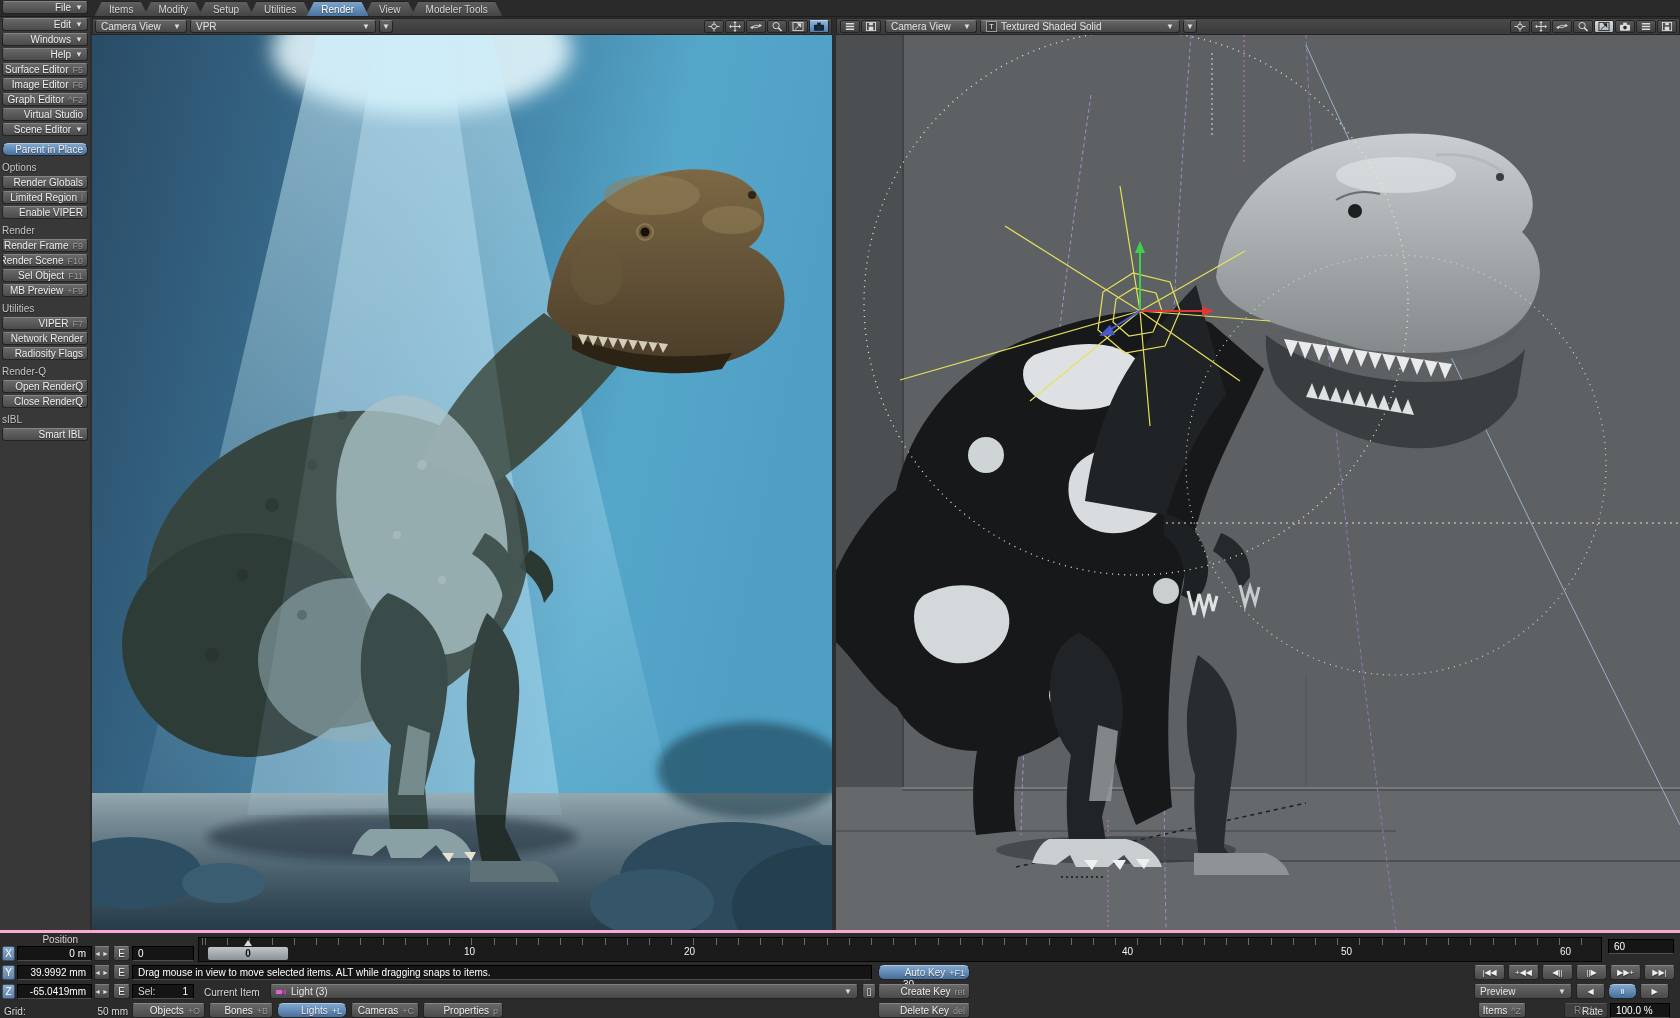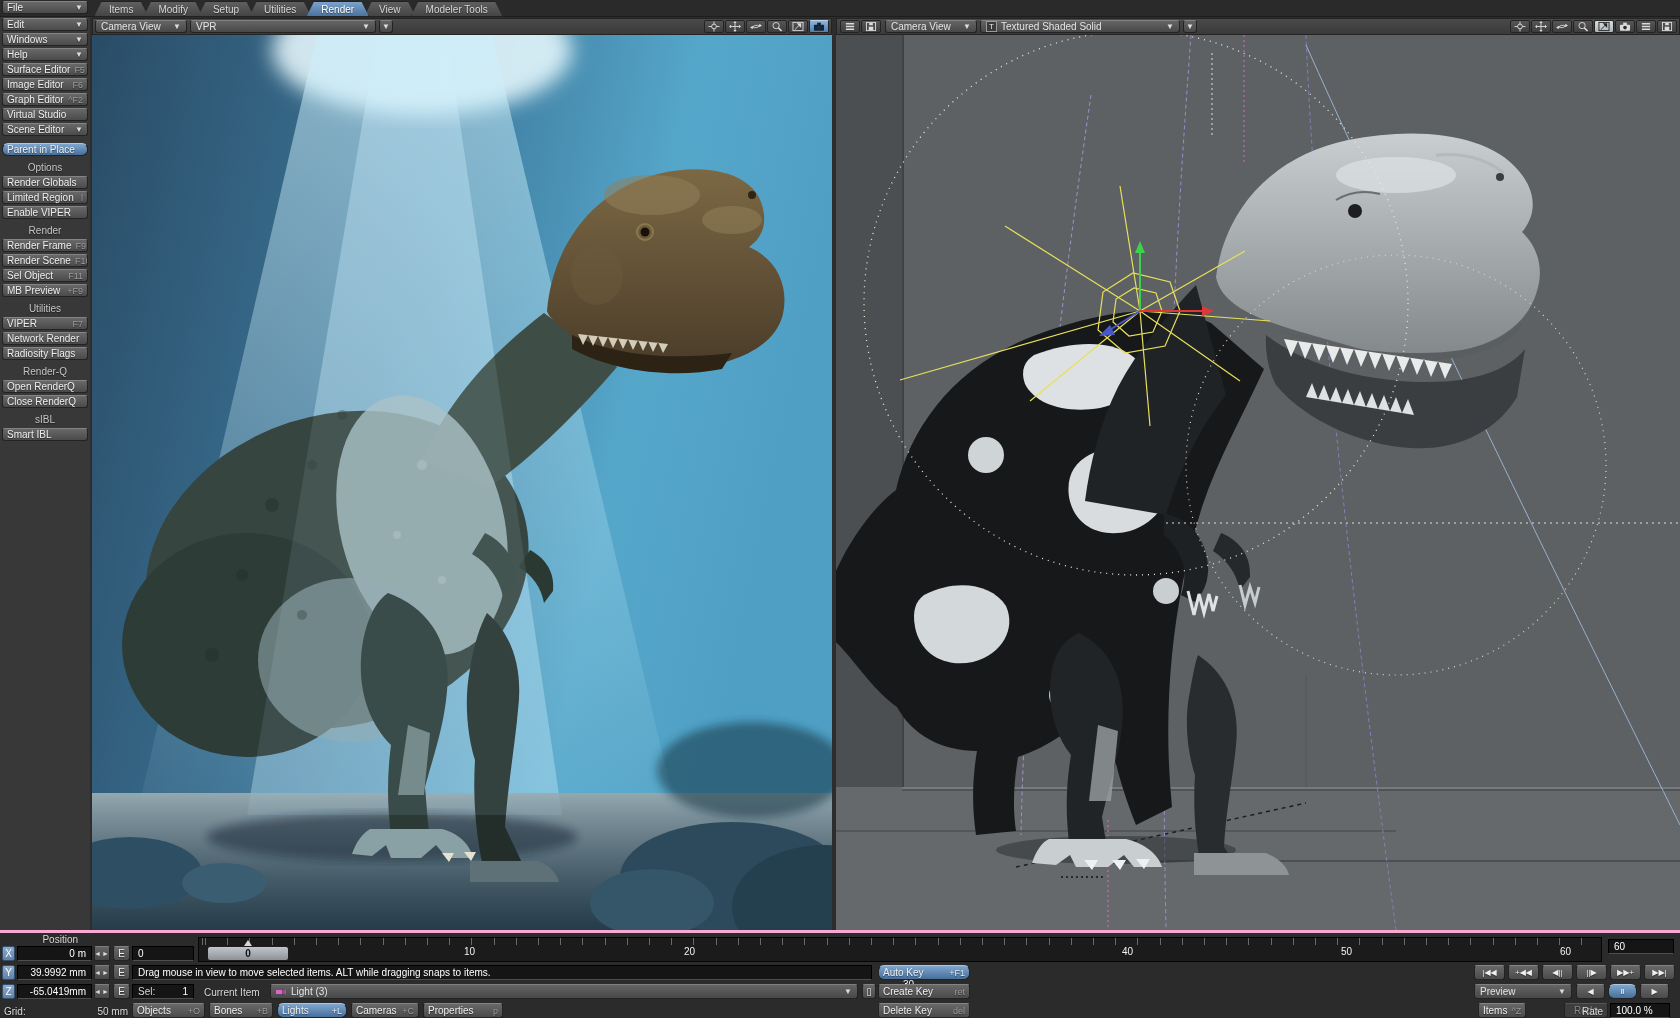--- a/index.html
+++ b/index.html
@@ -3,41 +3,41 @@
 <meta charset="utf-8">
 <style>
   html,body{margin:0;padding:0;background:#222;}
   *{box-sizing:border-box;}
   .app{position:relative;width:1680px;height:1018px;background:#343434;overflow:hidden;
        font-family:"Liberation Sans","DejaVu Sans",sans-serif;font-size:10px;color:#e4e4e4;
        -webkit-font-smoothing:antialiased;}
   .abs{position:absolute;}
 
   
-  .btn{display:flex;align-items:center;justify-content:space-between;height:13px;
+  .btn{display:flex;align-items:center;justify-content:flex-end;height:13px;
        padding:0 4px;border-radius:3px;border:1px solid #232323;border-top-color:#848484;
        background:linear-gradient(#686868,#4b4b4b);color:#efefef;
        text-shadow:0 1px 1px rgba(0,0,0,.45);cursor:default;white-space:nowrap;overflow:hidden;}
   .btn .sc{color:#9c9c9c;margin-left:4px;font-size:9px;}
   .btn.blue{background:linear-gradient(#7fa6cd,#476f9c);border-top-color:#aac6e0;border-radius:6px;}
   .btn.dim{background:#3e3e3e;border-top-color:#565656;color:#8a8a8a;}
   .arrow{color:#ddd;font-size:8px;margin-left:4px;}
 
   
   .topbar{left:0;top:0;width:1680px;height:17px;background:#2a2a2a;border-bottom:1px solid #1d1d1d;}
   .tabs{position:absolute;left:94px;top:0;height:17px;display:flex;align-items:flex-end;}
   .tab{height:16px;line-height:15px;padding:0 14px;margin-right:-5px;color:#d8d8d8;
        background:linear-gradient(#5f5f5f,#454545);border:1px solid #222;
        clip-path:polygon(8px 0,calc(100% - 8px) 0,100% 100%,0 100%);text-shadow:0 1px 1px rgba(0,0,0,.5);}
   .tab.active{background:linear-gradient(#7ba3cb,#4a739f);color:#fff;z-index:3;position:relative;}
 
   
   .sidebar{left:0;top:17px;width:90px;height:913px;background:#383838;padding:1px 2px;}
   .sidebar .btn{margin-bottom:2px;}
-  .sec{height:11px;text-align:center;color:#c6c6c6;margin:6px 0 3px 0;text-shadow:0 1px 1px rgba(0,0,0,.5);}
+  .sec{height:11px;color:#c6c6c6;margin:6px 0 3px 0;text-shadow:0 1px 1px rgba(0,0,0,.5);}
   .gap{height:5px;}
 
   
   .workspace{left:90px;top:17px;width:1590px;height:913px;background:#2d2d2d;}
   .vphdr{position:absolute;height:17px;background:linear-gradient(#4a4a4a,#3a3a3a);
          border:1px solid #242424;display:flex;align-items:center;padding:0 2px;}
   .dd{display:flex;align-items:center;justify-content:space-between;height:13px;margin-right:3px;
       padding:0 5px;border-radius:3px;border:1px solid #232323;border-top-color:#808080;
       background:linear-gradient(#646464,#484848);white-space:nowrap;}
   .ddonly{width:14px;justify-content:center;padding:0;}

